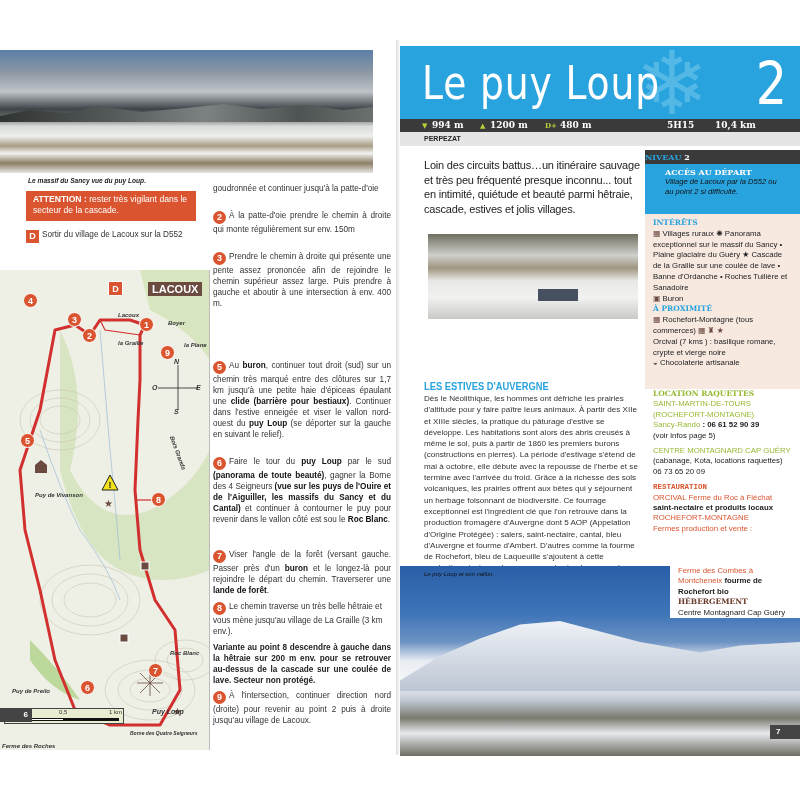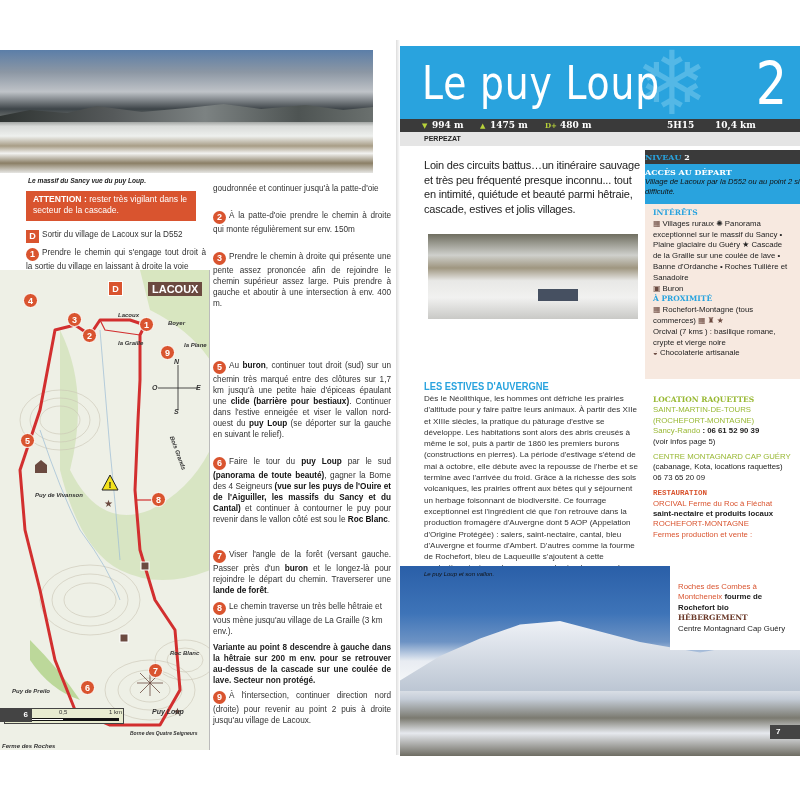--- a/index.html
+++ b/index.html
@@ -49,26 +49,26 @@
 
 .intro{position:absolute;left:24px;top:118px;width:218px;font-size:11px;line-height:14.5px;color:#222;font-family:"Liberation Sans Narrow","Liberation Sans",sans-serif;letter-spacing:-.2px}
 .photo-mid{position:absolute;left:28px;top:194px;width:210px;height:85px;background:linear-gradient(180deg,#6f6e60 0%,#cfd0cc 25%,#9f9680 40%,#e8e8e6 55%,#f1f1f0 75%,#c9c9c6 100%)}
 .photo-mid .hut{position:absolute;left:110px;top:55px;width:40px;height:12px;background:#465061}
 .sec-title{position:absolute;left:24px;top:340px;font-size:11px;font-weight:bold;color:#29a3de;transform:scaleX(.85);transform-origin:left}
 .sec-body{position:absolute;left:24px;top:353px;width:218px;font-size:8.1px;line-height:11.3px;color:#333}
 
 .side{position:absolute;left:245px;top:110px;width:155px}
 .niveau{height:14px;background:#3a3a3a;color:#29a3de;font-family:"DejaVu Serif",serif;font-weight:bold;font-size:8px;line-height:14px}
 .niveau span{color:#fff}
-.acces{background:#29a3de;color:#111;padding:3px 0;height:40px}
+.acces{background:#29a3de;color:#111;padding:3px 20px;height:50px}
 .acces .h{color:#fff;font-family:"DejaVu Serif",serif;font-weight:bold;font-size:8px}
 .acces .t{font-style:italic;font-size:7.6px;line-height:10px}
 .interets{background:#f7e9e0;padding:4px 8px;height:175px;font-size:7.8px;line-height:10.8px;color:#222}
 .h-blue{color:#29a3de;font-family:"DejaVu Serif",serif;font-weight:bold;font-size:7.5px}
-.info{padding:16px 8px;font-size:7.8px;line-height:10.4px;color:#222}
+.info{padding:0 8px;font-size:7.8px;line-height:10.4px;color:#222}
 .h-green{color:#98b833;font-family:"DejaVu Serif",serif;font-weight:bold;font-size:7.5px}
 .green{color:#98b833}
 .h-red{color:#d9542f;font-family:Liberation Mono, monospace;font-weight:bold;font-size:7.5px}
 .red{color:#d9542f}
 .h-brown{color:#6b3a2a;font-family:"DejaVu Serif",serif;font-weight:bold;font-size:7.5px}
 .gap{height:5px}
 
 .photo-bottom{position:absolute;left:0;top:526px;width:400px;height:190px;
  background:linear-gradient(180deg,#2a5fa8 0%,#3e74b8 25%,#6d93c4 40%,#e8ecf2 50%,#f4f6f8 60%,#c5cdd8 70%,#7b7a70 80%,#e6e9ee 88%,#6e6c62 100%)}
 .photo-bottom .hill{position:absolute;left:0;top:55px;width:400px;height:70px;background:linear-gradient(180deg,#eef1f6,#bcc6d3);clip-path:polygon(0 85%,10% 50%,20% 25%,30% 5%,40% 0,50% 15%,60% 30%,75% 45%,85% 35%,100% 30%,100% 100%,0 100%)}
@@ -85,23 +85,20 @@
     </div>
   <div class="cap-left">Le massif du Sancy vue du puy Loup.</div>
 
   <div class="attention">
     <b>ATTENTION :</b>
     <span>rester très vigilant dans le secteur de la cascade.</span>
   </div>
 
   <div class="step" style="left:26px;top:189px;width:180px">
     <span class="num sq">D</span><span>Sortir du village de Lacoux sur la D552</span>
-  </div>
-  <div class="step" style="left:26px;top:207px;width:180px;text-align:justify">
-    <span class="num">1</span><span>Prendre le chemin qui s'engage tout droit à la sortie du village en laissant à droite la voie</span>
   </div>
 
   <div class="map">
     <svg width="210" height="480">
       <rect x="0" y="0" width="210" height="480" fill="#eef0e6"></rect>
       <path d="M60 60 Q90 120 70 200 Q100 260 150 240 Q190 220 210 180 L210 300 Q160 320 120 300 Q80 280 60 200 Z" fill="#cfe0b4" opacity=".7"></path>
       <path d="M150 40 Q190 60 210 90 L210 0 L140 0 Z" fill="#d8e6c0"></path>
       <path d="M30 370 Q60 400 80 430 Q50 420 30 390 Z" fill="#bcd89a"></path>
       <g stroke="#c9c4b4" fill="none" stroke-width=".6">
         <ellipse cx="60" cy="150" rx="40" ry="30"></ellipse>
@@ -218,21 +215,21 @@
 <div class="page" id="right">
   <div class="banner">
     <div class="snow">❄</div>
     <h1>Le puy Loup</h1>
     <div class="bignum">2</div>
   </div>
   <div class="statbar">
     <span style="left:22px" class="ic">▼</span>
     <span style="left:32px">994 m</span>
     <span style="left:80px" class="ic">▲</span>
-    <span style="left:90px">1475 m</span>
+    <span style="left:90px">1200 m</span>
     <span style="left:145px" class="ic">D+</span>
     <span style="left:160px">480 m</span>
     <span style="left:267px">5H15</span>
     <span style="left:315px">10,4 km</span>
   </div>
   <div class="locbar">PERPEZAT</div>
 
   <div class="intro">Loin des circuits battus…un itinéraire sauvage et très peu fréquenté presque inconnu... tout en intimité, quiétude et beauté parmi hêtraie, cascade, estives et jolis villages.</div>
   <div class="photo-mid">
       <div class="hut"></div>
@@ -269,18 +266,18 @@
       <div><span class="green">CENTRE MONTAGNARD CAP GUÉRY</span> <span>(cabanage, Kota, locations raquettes)</span></div>
       <div>06 73 65 20 09</div>
       <div class="gap"></div>
       <div class="h-red">RESTAURATION</div>
       <div><span class="red">ORCIVAL Ferme du Roc à Fléchat</span> <b>saint-nectaire et produits locaux</b></div>
       <div class="red">ROCHEFORT-MONTAGNE</div>
       <div class="red">Fermes production et vente :</div>
     </div>
   </div>
   <div class="side-bottom info">
-    <div><span class="red">Roches des Combes à Montcheneix</span> <b>fourme de Rochefort bio</b></div>
+    <div><span class="red">Ferme des Combes à Montcheneix</span> <b>fourme de Rochefort bio</b></div>
     <div class="h-brown">HÉBERGEMENT</div>
     <div>Centre Montagnard Cap Guéry</div>
   </div>
   <div class="pnum-right">7</div>
 </div>
 
 </body></html>

